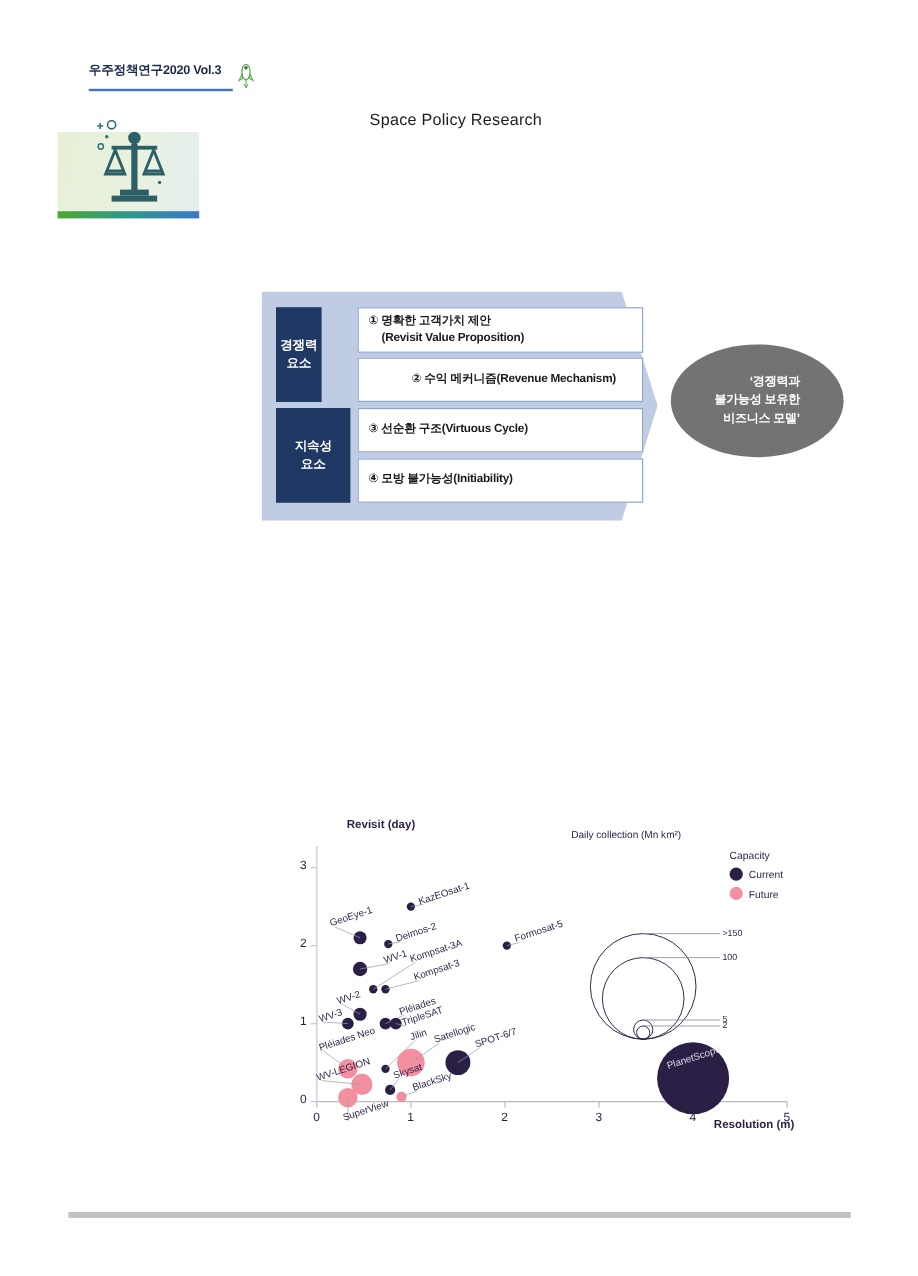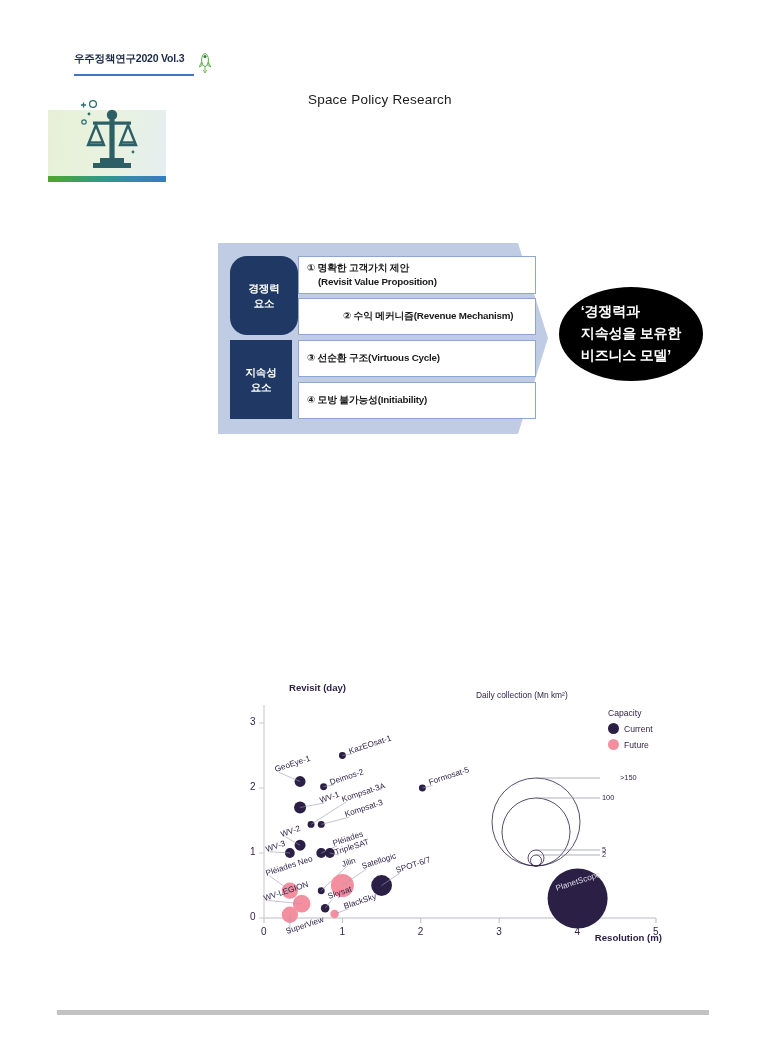--- a/index.html
+++ b/index.html
@@ -24,36 +24,36 @@
   .banner-bar{position:absolute;left:48px;top:176px;width:118px;height:6px;
     background:linear-gradient(90deg,#4ea72e 0%,#2e9a86 45%,#3a78c9 100%);}
   .banner-svg{position:absolute;left:38px;top:92px;width:140px;height:92px;}
 
   
   .bm{position:absolute;left:218px;top:243px;width:330px;height:191px;}
   .bm-bg{position:absolute;inset:0;}
   .bm-cat{position:absolute;background:#1f3864;color:#ffffff;display:flex;
     align-items:center;justify-content:center;text-align:center;
     font-size:10.5px;font-weight:bold;line-height:1.35;letter-spacing:-0.2px;}
-  .bm-cat-1{left:12px;top:13px;width:68px;height:79px;border-radius:17px;}
+  .bm-cat-1{left:12px;top:13px;width:38px;height:79px;}
   .bm-cat-2{left:12px;top:97px;width:62px;height:79px;}
   .bm-item{position:absolute;background:#ffffff;border:1px solid #8fa7cf;
     display:flex;align-items:center;left:80px;width:238px;
     font-size:9.8px;color:#1a1a1a;font-weight:bold;letter-spacing:-0.2px;
     padding:0 8px;box-sizing:border-box;line-height:1.45;}
   .bm-i1{top:13px;height:38px;}
   .bm-i2{top:55px;height:37px;padding-left:44px;}
   .bm-i3{top:97px;height:37px;}
   .bm-i4{top:139px;height:37px;}
   .bm-i1 .l2{display:block;padding-left:11px;}
 
   .bm-ellipse{position:absolute;left:559px;top:287px;width:144px;height:94px;
-    background:#000000;border-radius:50%;color:#ffffff;display:flex;
-    align-items:center;justify-content:center;text-align:left;
-    font-size:14px;font-weight:bold;line-height:1.55;letter-spacing:-0.2px;}
+    background:#737373;border-radius:50%;color:#ffffff;display:flex;
+    align-items:center;justify-content:center;text-align:right;
+    font-size:10px;font-weight:bold;line-height:1.55;letter-spacing:-0.2px;}
 
   
   .chart{position:absolute;left:244px;top:682px;width:420px;height:268px;}
   .chart-svg{position:absolute;left:0;top:0;}
   .ytitle{position:absolute;left:16px;top:0px;font-size:9.6px;font-weight:bold;
     color:#2b1f45;white-space:nowrap;padding-left:29px;}
   .xtitle{position:absolute;right:2px;top:250px;font-size:9.6px;font-weight:bold;
     color:#2b1f45;white-space:nowrap;}
   .tick{position:absolute;font-size:10px;color:#2b1f45;}
   .lg-title{position:absolute;left:232px;top:8px;font-size:8.4px;color:#2b1f45;
@@ -141,21 +141,21 @@
       <span>④ 모방 불가능성(Initiability)</span>
     </div>
     <div class="bm-item bm-i3">
       <span>③ 선순환 구조(Virtuous Cycle)</span>
     </div>
   </div>
 
   <div class="bm-ellipse">
     <span>
       <span>‘경쟁력과</span><br>
-      <span>지속성을 보유한</span><br>
+      <span>불가능성 보유한</span><br>
       <span>비즈니스 모델’</span>
     </span>
   </div>
 
   <div class="chart">
     <div class="ytitle">Revisit (day)</div>
     <div class="xtitle">Resolution (m)</div>
     <div class="lg-title">Daily collection (Mn km²)</div>
     <div class="cap-title">Capacity</div>
     <div class="cap-row" style="top:41px">
@@ -232,21 +232,21 @@
         <div class="tick" style="left: 17px; top: 244px;">0</div>
         <div class="tick" style="left: 95.4px; top: 244px;">1</div>
         <div class="tick" style="left: 173.8px; top: 244px;">2</div>
         <div class="tick" style="left: 252.2px; top: 244px;">3</div>
         <div class="tick" style="left: 330.6px; top: 244px;">4</div>
         <div class="tick" style="left: 409px; top: 244px;">5</div>
         <div class="tick" style="left: 6px; top: 229px;">0</div>
         <div class="tick" style="left: 6px; top: 164px;">1</div>
         <div class="tick" style="left: 6px; top: 99px;">2</div>
         <div class="tick" style="left: 6px; top: 34px;">3</div>
-        <div class="lg-sz" style="left: 358px; top: 91px; margin-left: 18px;">&gt;150</div>
+        <div class="lg-sz" style="left: 358px; top: 91px;">&gt;150</div>
         <div class="lg-sz" style="left: 358px; top: 111px;">100</div>
         <div class="lg-sz" style="left: 358px; top: 163px;">5</div>
         <div class="lg-sz" style="left: 358px; top: 168px;">2</div>
         <div class="pt-label" style="left: 104.672px; top: 64.6px; transform: rotate(-18deg);">KazEOsat-1</div>
         <div class="pt-label" style="left: 30.976px; top: 83.45px; transform: rotate(-18deg);">GeoEye-1</div>
         <div class="pt-label" style="left: 85.856px; top: 95.8px; transform: rotate(-18deg);">Deimos-2</div>
         <div class="pt-label" style="left: 184.64px; top: 96.45px; transform: rotate(-18deg);">Formosat-5</div>
         <div class="pt-label" style="left: 76.448px; top: 114px; transform: rotate(-18deg);">WV-1</div>
         <div class="pt-label" style="left: 98.4px; top: 112.7px; transform: rotate(-18deg);">Kompsat-3A</div>
         <div class="pt-label" style="left: 100.752px; top: 128.3px; transform: rotate(-18deg);">Kompsat-3</div>

